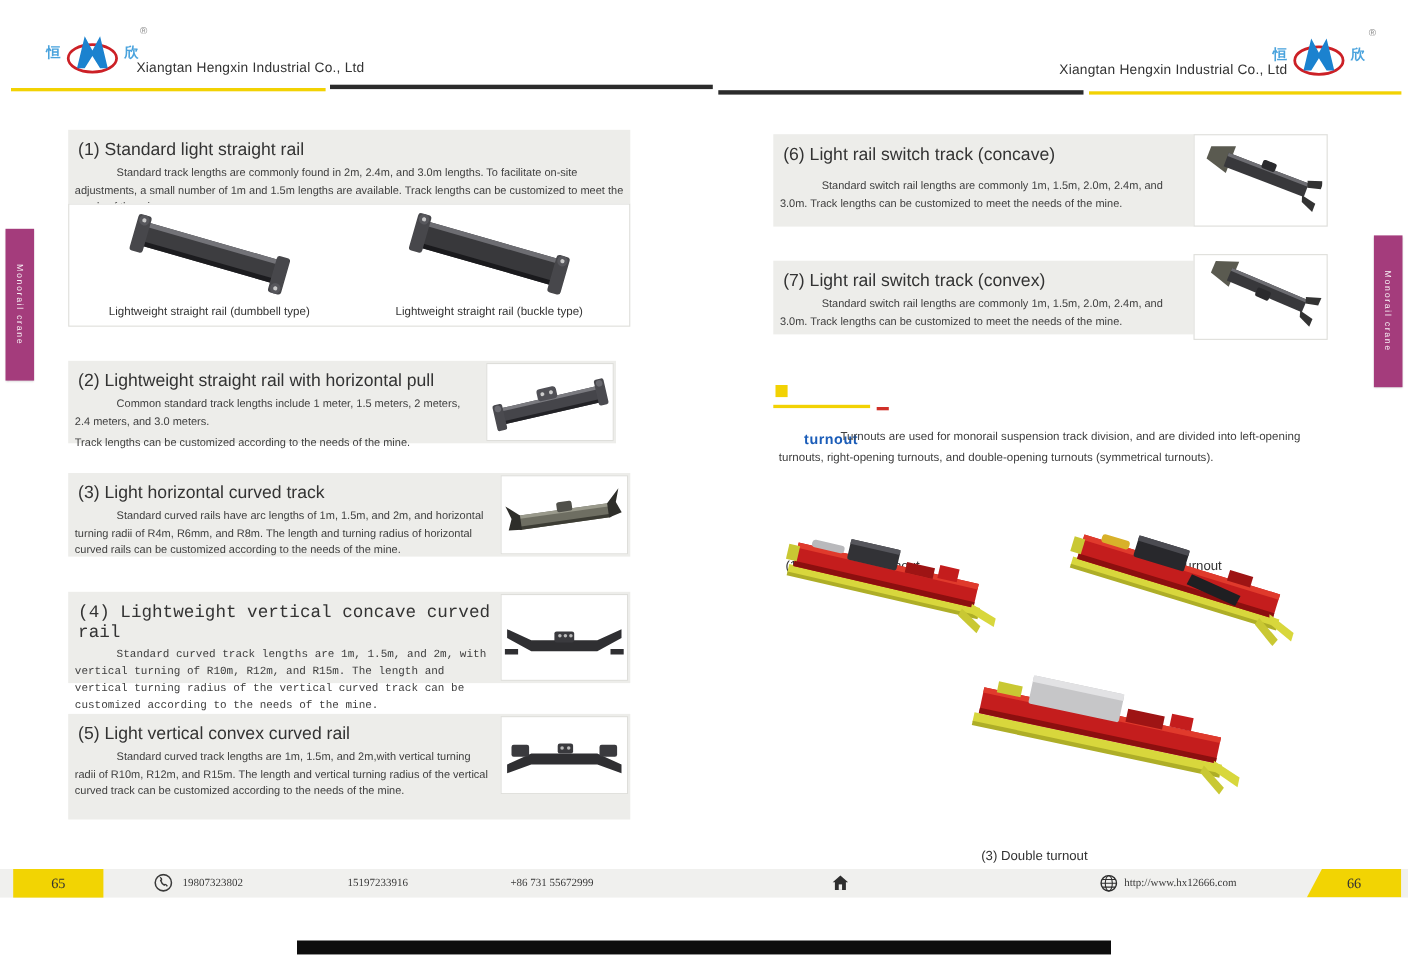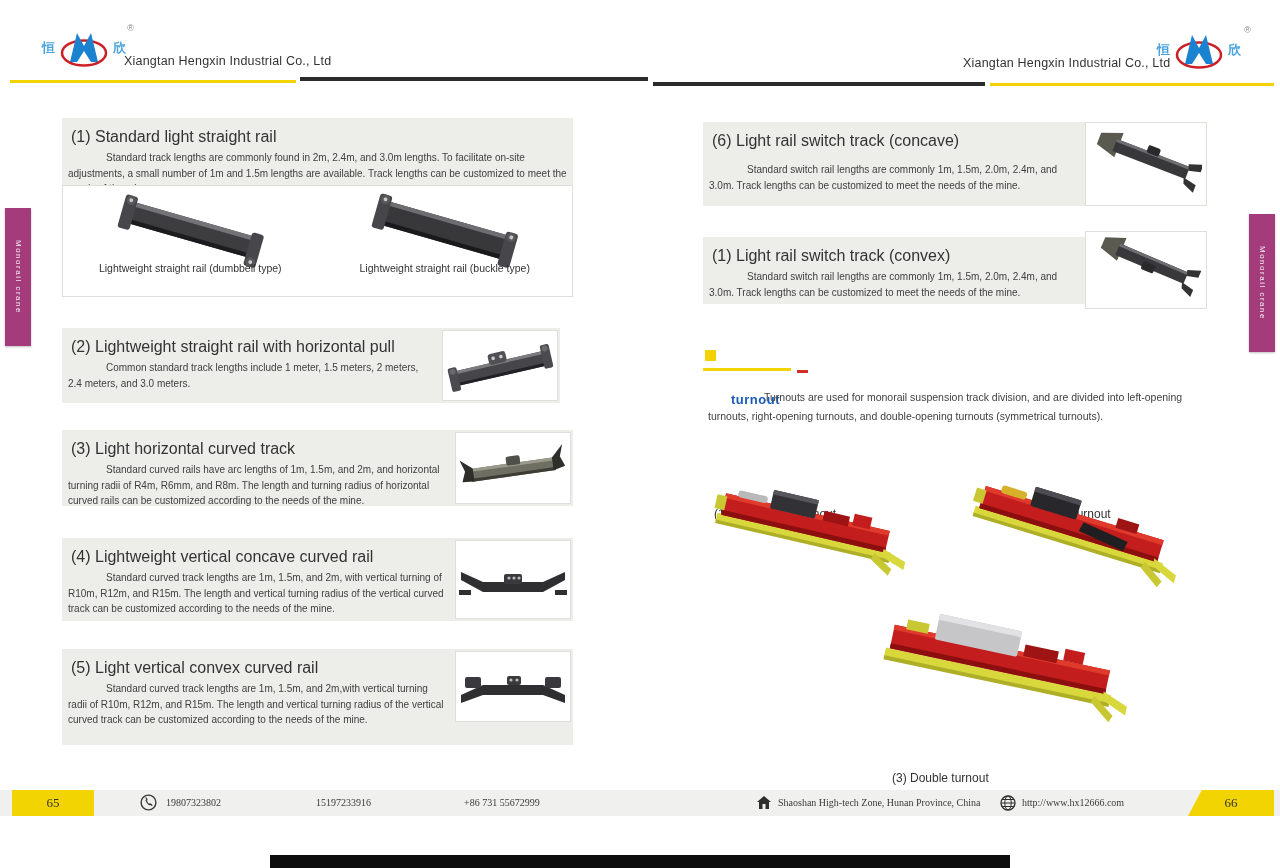--- a/index.html
+++ b/index.html
@@ -21,21 +21,21 @@
 
   
   .sec{position:absolute;background:#ededea;}
   .sec h3{font-size:16px;font-weight:normal;color:#333;padding:10px 0 0 9px;}
   .sec p{font-size:10px;color:#404040;line-height:1.55;padding:4px 5px 0 6px;}
   .sec p.ind{text-indent:38px;}
   .sec.has-img h3, .sec.has-img p{margin-right:122px;}
   .imgbox{position:absolute;background:#fff;border:1px solid #dededa;display:flex;align-items:center;justify-content:center;}
   .panel{position:absolute;background:#fff;border:1px solid #dededa;display:flex;}
   .figure{position:relative;flex:1;display:flex;align-items:center;justify-content:center;padding-bottom:18px;}
-  .figcap{position:absolute;bottom:22px;left:0;width:100%;text-align:center;font-size:10.5px;color:#333;margin-top:47px;}
+  .figcap{position:absolute;bottom:7px;left:0;width:100%;text-align:center;font-size:10.5px;color:#333;margin-top:47px;}
 
   
   .t-head{position:absolute;font-size:13px;font-weight:bold;color:#1a5cb8;letter-spacing:.5px;}
   .t-bullet{position:absolute;width:11px;height:11px;background:#f2d203;}
   .t-underline{position:absolute;height:3px;background:#f2d203;}
   .t-dash{position:absolute;height:3px;background:#d03028;}
   .t-intro{position:absolute;font-size:10.5px;color:#404040;line-height:1.8;text-indent:56px;}
   .t-label{position:absolute;font-size:12px;color:#333;margin-top:48px;}
 
   
@@ -120,20 +120,21 @@
             <circle cx="151.5" cy="28" r="2" fill="#c9c9c9"></circle>
         </g>
       </svg>
       <div class="figcap">Lightweight straight rail (buckle type)</div>
     </div>
   </div>
 
   <div class="sec has-img" style="left:62px;top:328px;width:498px;height:75px;">
     <h3>(2) Lightweight straight rail with horizontal pull</h3>
     <p class="ind">Common standard track lengths include 1 meter, 1.5 meters, 2 meters, 2.4 meters, and 3.0 meters.</p>
+    <p>Track lengths can be customized according to the needs of the mine.</p>
     <div class="imgbox" style="right:2px;top:2px;width:116px;height:71px;">
       <svg width="108" height="62" viewBox="0 0 108 62">
         <g transform="rotate(-13 54 31)">
           <rect x="8" y="26" width="92" height="15" fill="#45454a"></rect>
           <rect x="8" y="26" width="92" height="3" fill="#7b7b80"></rect>
           <rect x="8" y="38" width="92" height="3" fill="#222226"></rect>
           <rect x="44" y="17" width="18" height="11" rx="3" fill="#505056"></rect>
           <circle cx="49" cy="22" r="1.8" fill="#ccc"></circle>
             <circle cx="57" cy="22" r="1.8" fill="#ccc"></circle>
           <rect x="2" y="22" width="9" height="24" rx="2" fill="#4a4a4f"></rect>
@@ -155,21 +156,21 @@
           <rect x="12" y="28" width="84" height="3" fill="#9a9a8c"></rect>
           <rect x="12" y="38" width="84" height="3" fill="#3c3c34"></rect>
           <polygon points="14,28 2,18 6,30 2,40 14,41" fill="#2e2e2a"></polygon>
           <polygon points="94,28 106,16 102,28 106,38 94,41" fill="#2e2e2a"></polygon>
           <rect x="48" y="21" width="14" height="9" rx="2" fill="#50504a"></rect>
         </g>
       </svg>
     </div>
   </div>
 
-  <div class="sec has-img" style="left:62px;top:538px;width:511px;height:83px;">
+  <div class="sec has-img" style="left:62px;top:538px;width:511px;height:83px;font-family:Liberation Mono, monospace;">
     <h3>(4) Lightweight vertical concave curved rail</h3>
     <p class="ind">Standard curved track lengths are 1m, 1.5m, and 2m, with vertical turning of R10m, R12m, and R15m. The length and vertical turning radius of the vertical curved track can be customized according to the needs of the mine.</p>
     <div class="imgbox" style="right:2px;top:2px;width:116px;height:79px;">
       <svg width="112" height="60" viewBox="0 0 112 60">
         <polygon points="4,22 26,32 86,32 108,22 108,30 86,42 26,42 4,30" fill="#2f2f32"></polygon>
         <rect x="2" y="40" width="12" height="5" fill="#2f2f32"></rect>
         <rect x="98" y="40" width="12" height="5" fill="#2f2f32"></rect>
         <rect x="47" y="24" width="18" height="10" rx="2" fill="#3a3a3e"></rect>
         <circle cx="52" cy="28" r="1.6" fill="#bbb"></circle>
           <circle cx="57" cy="28" r="1.6" fill="#bbb"></circle>
@@ -204,21 +205,21 @@
         <rect x="20" y="26" width="78" height="13" fill="#38383b"></rect>
         <rect x="20" y="26" width="78" height="3" fill="#6d6d72"></rect>
         <rect x="52" y="20" width="13" height="8" rx="2" fill="#2a2a2d"></rect>
         <polygon points="96,24 110,19 110,27 98,30" fill="#333"></polygon>
         <polygon points="96,38 110,41 110,49 98,44" fill="#333"></polygon>
       </g>
     </svg>
   </div>
 
   <div class="sec has-img" style="left:703px;top:237px;width:504px;height:67px;">
-    <h3>(1) Light rail switch track  (convex)</h3>
+    <h3>(7) Light rail switch track  (convex)</h3>
     <p class="ind">Standard switch rail lengths are commonly 1m, 1.5m, 2.0m, 2.4m, and 3.0m. Track lengths can be customized to meet the needs of the mine.</p>
   </div>
   <div class="imgbox" style="left:1085px;top:231px;width:122px;height:78px;">
     <svg width="112" height="74" viewBox="0 0 112 78">
       <g transform="rotate(23 56 39)">
         <polygon points="3,24 24,16 24,42 3,36" fill="#5a5a50"></polygon>
         <rect x="20" y="24" width="78" height="13" fill="#38383b"></rect>
         <rect x="20" y="24" width="78" height="3" fill="#6d6d72"></rect>
         <rect x="50" y="31" width="14" height="9" rx="2" fill="#2a2a2d"></rect>
         <polygon points="96,22 110,17 110,25 98,28" fill="#333"></polygon>
@@ -300,21 +301,20 @@
       <path d="M5.5 3.5 c1 .6 1.6 1.5 1.4 2.4 l-.8 .5 c.6 2 1.6 3.3 3.2 4.2 l.7 -.6 c.9 .1 1.7 .8 2.1 1.8" fill="none" stroke="#3a3a3a" stroke-width="1.3"></path>
     </svg>
     <div class="ftxt" style="left:166px;">19807323802</div>
     <div class="ftxt" style="left:316px;">15197233916</div>
     <div class="ftxt" style="left:464px;">+86 731 55672999</div>
 
     <svg class="ficon" style="left:756px;top:5px;" width="16" height="15" viewBox="0 0 16 15">
       <polygon points="8,1 15,7 13,7 13,14 3,14 3,7 1,7" fill="#2e2e2e"></polygon>
       <rect x="6.5" y="9" width="3" height="5" fill="#f0f0ee"></rect>
     </svg>
-    <div class="ftxt" style="left:778px;">Shaoshan High-tech Zone, Hunan Province, China</div>
 
     <svg class="ficon" style="left:1000px;top:5px;" width="16" height="16" viewBox="0 0 16 16">
       <circle cx="8" cy="8" r="7" fill="none" stroke="#2e2e2e" stroke-width="1.3"></circle>
       <ellipse cx="8" cy="8" rx="3.2" ry="7" fill="none" stroke="#2e2e2e" stroke-width="1"></ellipse>
       <line x1="1" y1="8" x2="15" y2="8" stroke="#2e2e2e" stroke-width="1"></line>
       <line x1="2" y1="4.5" x2="14" y2="4.5" stroke="#2e2e2e" stroke-width="1"></line>
       <line x1="2" y1="11.5" x2="14" y2="11.5" stroke="#2e2e2e" stroke-width="1"></line>
     </svg>
     <div class="ftxt" style="left:1022px;">http://www.hx12666.com</div>
 

